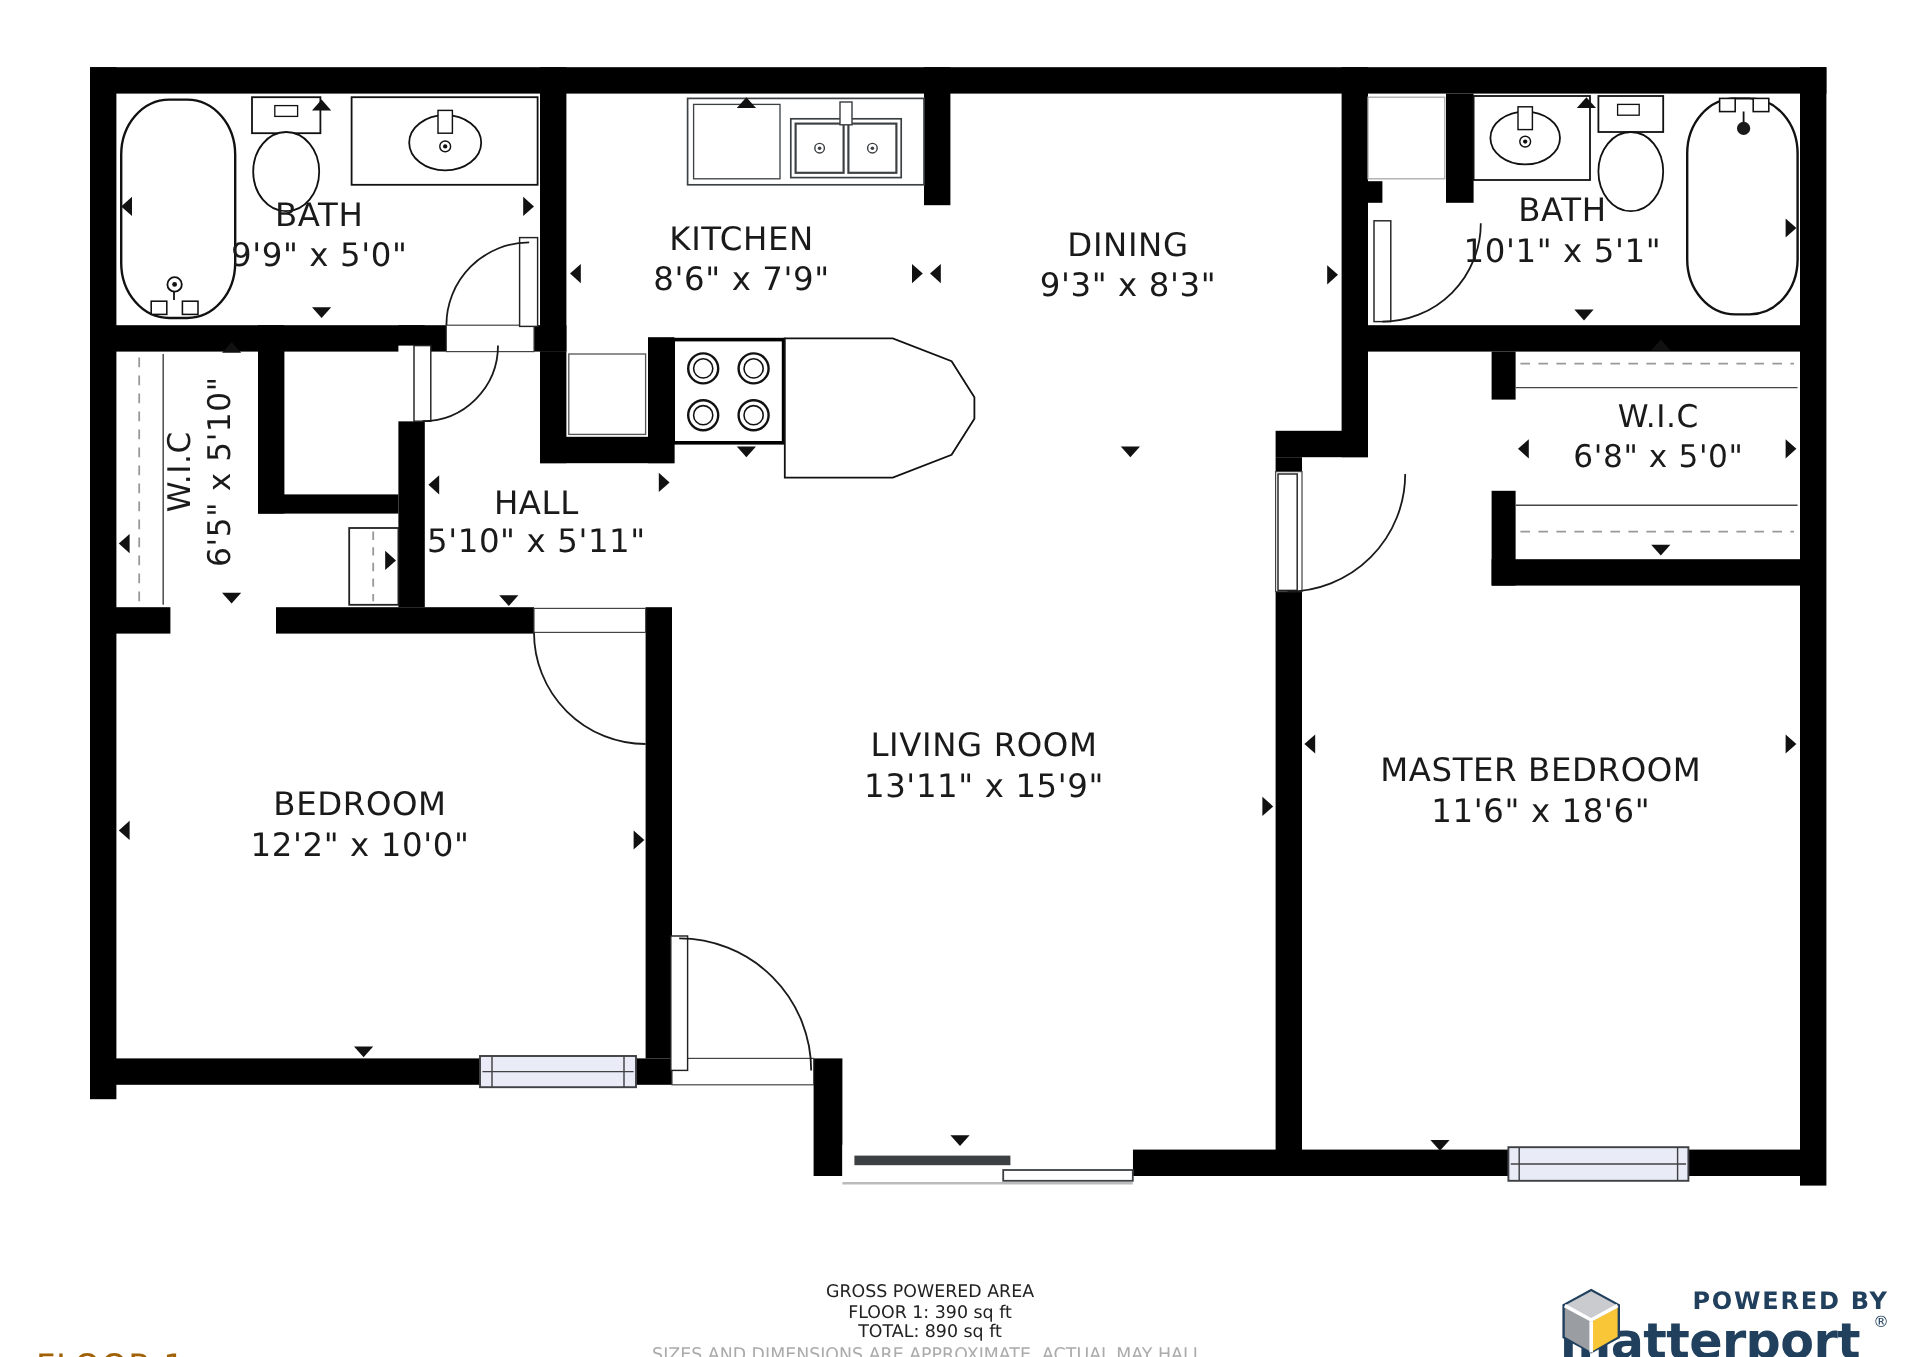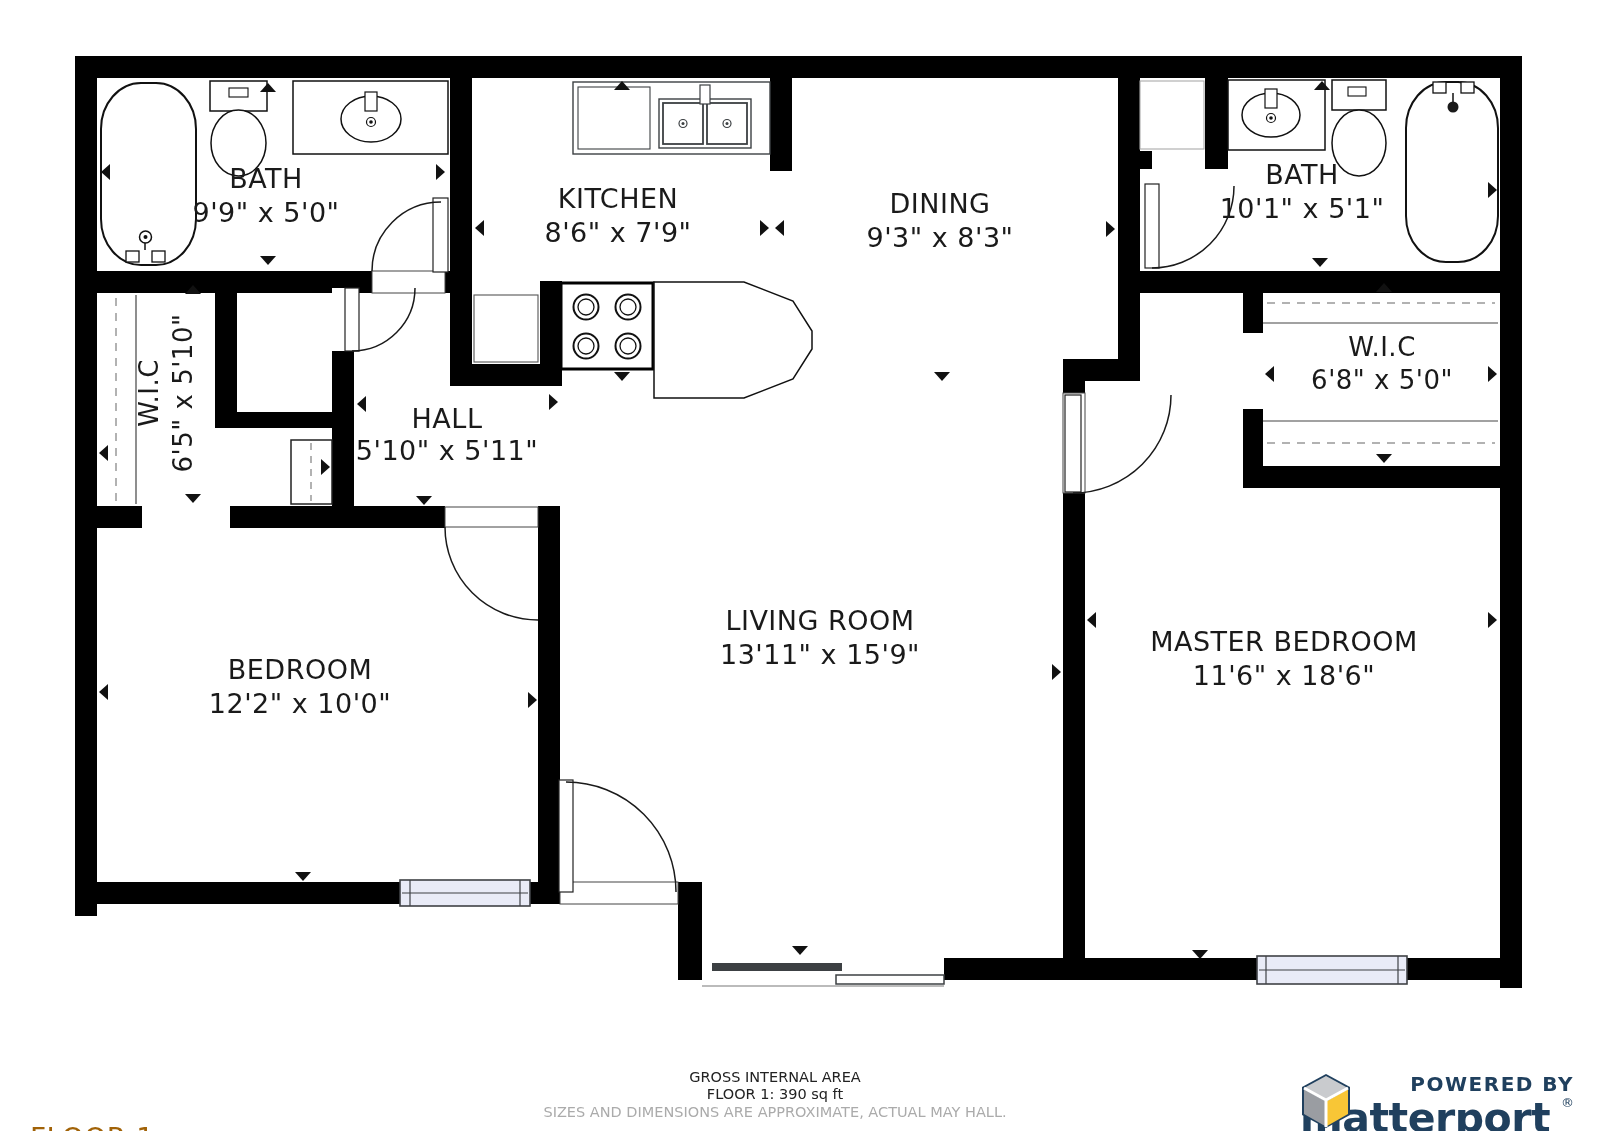--- a/index.html
+++ b/index.html
@@ -300,22 +300,23 @@
 
       <text class="room-name" x="820" y="594">LIVING ROOM</text>
       <text class="room-dims" x="820" y="628">13'11" x 15'9"</text>
 
       <text class="room-name" x="1284" y="615">MASTER BEDROOM</text>
       <text class="room-dims" x="1284" y="649">11'6" x 18'6"</text>
     </g>
   </svg>
 
   <div class="footer-block">
-    <div>GROSS INTERNAL AREA</div>
+    <div>GROSS POWERED AREA</div>
     <div>FLOOR 1: 390 sq ft</div>
+    <div>TOTAL: 890 sq ft</div>
     <div class="disclaimer">SIZES AND DIMENSIONS ARE APPROXIMATE, ACTUAL MAY HALL.</div>
   </div>
 
   <div class="floor-label">FLOOR 1</div>
 
   <div class="brand">
     <div class="powered">POWERED BY</div>
     <div class="brand-row">
       <svg width="52" height="58" viewBox="0 0 52 58">
         <polygon points="26,2 50,15 50,43 26,56 2,43 2,15" fill="#20405e"></polygon>

